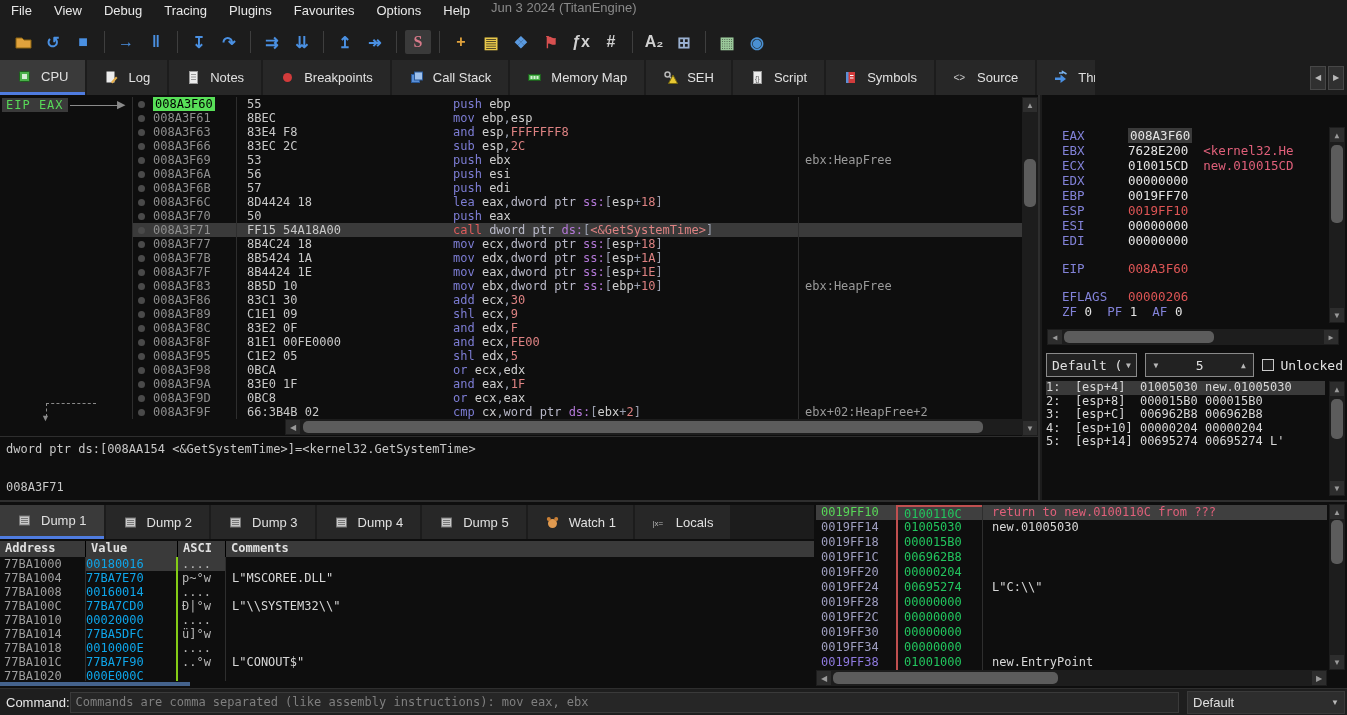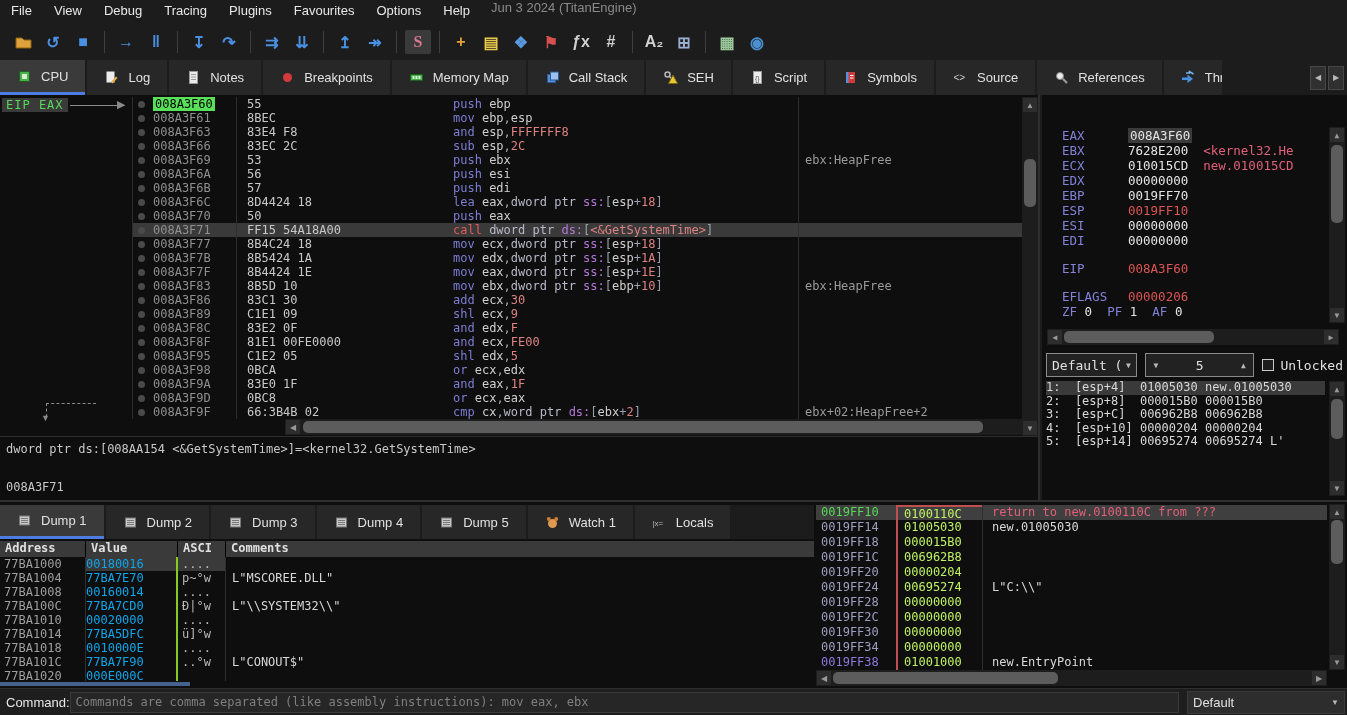--- a/index.html
+++ b/index.html
@@ -111,21 +111,21 @@
 .dc-c{flex:1;color:#d8d8d8;padding-left:6px}
 .dcsel{background:#3a3a3a}
 .dump-hline{position:absolute;left:0;bottom:2px;height:4px;width:190px;background:#44628c}
 
 
 .stackrows{position:absolute;top:3px;left:2px;right:20px;font-size:12px;line-height:15px}
 .stk-row{display:flex;height:15px;white-space:pre;overflow:hidden}
 .stk-row.sel{background:#3f3f3f}
 .sc-a{width:80px;flex:none;padding-left:5px;color:#9f9fc0}
 .sc-a.green{color:#58d858}.sc-a.violet{color:#8f7ae0}
-.sc-v{width:86px;flex:none;color:#bef264;border-left:2px solid #c05050;padding-left:6px}
+.sc-v{width:86px;flex:none;color:#22c55e;border-left:2px solid #c05050;padding-left:6px}
 .stk-row.sel .sc-v{border-top:2px solid #c05050}
 .sc-c{flex:1;color:#d8d8d8;padding-left:9px;border-left:1px solid #2e2e2e}
 .sc-c.red{color:#e0607a}
 
 
 .cmdbar{position:absolute;top:688px;left:0;width:100%;height:27px;background:#1e1e1e;border-top:1px solid #2e2e2e;display:flex;align-items:center;padding:0 2px 0 6px}
 .cmdlabel{color:#e8e8e8;white-space:nowrap}
 .cmdinput{flex:1;height:21px;background:#262626;border:1px solid #3a3a3a;color:#d0d0d0;font-family:"DejaVu Sans Mono",monospace;font-size:12px;padding:0 5px;outline:none}
 .cmdinput::placeholder{color:#7f7f7f}
 .cmdcombo{width:158px;height:23px;margin-left:8px;background:#2d2d2d;border:1px solid #3a3a3a}
@@ -218,40 +218,40 @@
         <span class="ticon">
           <svg width="16" height="15" viewBox="0 0 16 15">
             <circle cx="7.5" cy="7.5" r="4.5" fill="#d23b3b"></circle>
           </svg>
         </span>
         <span>Breakpoints</span>
       </div>
       <div class="tab">
         <span class="ticon">
           <svg width="16" height="15" viewBox="0 0 16 15">
+            <rect x="2.5" y="4.5" width="8" height="8" fill="#5a8fd6" stroke="#2a5a9a"></rect>
+            <rect x="5.5" y="2" width="8" height="8" fill="#9fc0ea" stroke="#2a5a9a"></rect>
+          </svg>
+        </span>
+        <span>Call Stack</span>
+      </div>
+      <div class="tab">
+        <span class="ticon">
+          <svg width="16" height="15" viewBox="0 0 16 15">
             <rect x="1.5" y="4.5" width="12" height="6" fill="#49b049" stroke="#1e5e1e"></rect>
             <rect x="3.5" y="6" width="2" height="3" fill="#d6f0d6"></rect>
             <rect x="6.5" y="6" width="2" height="3" fill="#d6f0d6"></rect>
             <rect x="9.5" y="6" width="2" height="3" fill="#d6f0d6"></rect>
           </svg>
         </span>
         <span>Memory Map</span>
       </div>
       <div class="tab">
         <span class="ticon">
           <svg width="16" height="15" viewBox="0 0 16 15">
-            <rect x="2.5" y="4.5" width="8" height="8" fill="#5a8fd6" stroke="#2a5a9a"></rect>
-            <rect x="5.5" y="2" width="8" height="8" fill="#9fc0ea" stroke="#2a5a9a"></rect>
-          </svg>
-        </span>
-        <span>Call Stack</span>
-      </div>
-      <div class="tab">
-        <span class="ticon">
-          <svg width="16" height="15" viewBox="0 0 16 15">
             <circle cx="4.5" cy="4.5" r="2.5" fill="none" stroke="#b8b8b8" stroke-width="1.5"></circle>
             <line x1="6.5" y1="6.5" x2="9" y2="9" stroke="#b8b8b8" stroke-width="1.5"></line>
             <path d="M10 5 L14.5 13.5 L5.5 13.5 Z" fill="#e8c832" stroke="#7a6a10"></path>
           </svg>
         </span>
         <span>SEH</span>
       </div>
       <div class="tab">
         <span class="ticon">
           <svg width="16" height="15" viewBox="0 0 16 15">
@@ -272,29 +272,20 @@
         </span>
         <span>Symbols</span>
       </div>
       <div class="tab">
         <span class="ticon">
           <svg width="16" height="15" viewBox="0 0 16 15">
             <text x="0.5" y="11" font-size="10" fill="#c8c8c8">&lt;&gt;</text>
           </svg>
         </span>
         <span>Source</span>
-      </div>
-      <div class="tab">
-        <span class="ticon">
-          <svg width="16" height="15" viewBox="0 0 16 15">
-            <circle cx="6" cy="6" r="3.5" fill="#ececec" stroke="#888"></circle>
-            <line x1="8.8" y1="8.8" x2="13" y2="13" stroke="#999" stroke-width="2.2"></line>
-          </svg>
-        </span>
-        <span>References</span>
       </div>
       <div class="tab clip">
         <span class="ticon">
           <svg width="16" height="15" viewBox="0 0 16 15">
             <path d="M1 7.5 L6.5 7.5 L6.5 4.5 L12 9 L6.5 13 L6.5 10 L1 10 Z" fill="#4a90e2"></path>
             <path d="M5 3 L8.5 3 L8.5 1.5 L12.5 4" fill="none" stroke="#7ab4f0" stroke-width="1.5"></path>
           </svg>
         </span>
         <span>Thr</span>
       </div>

